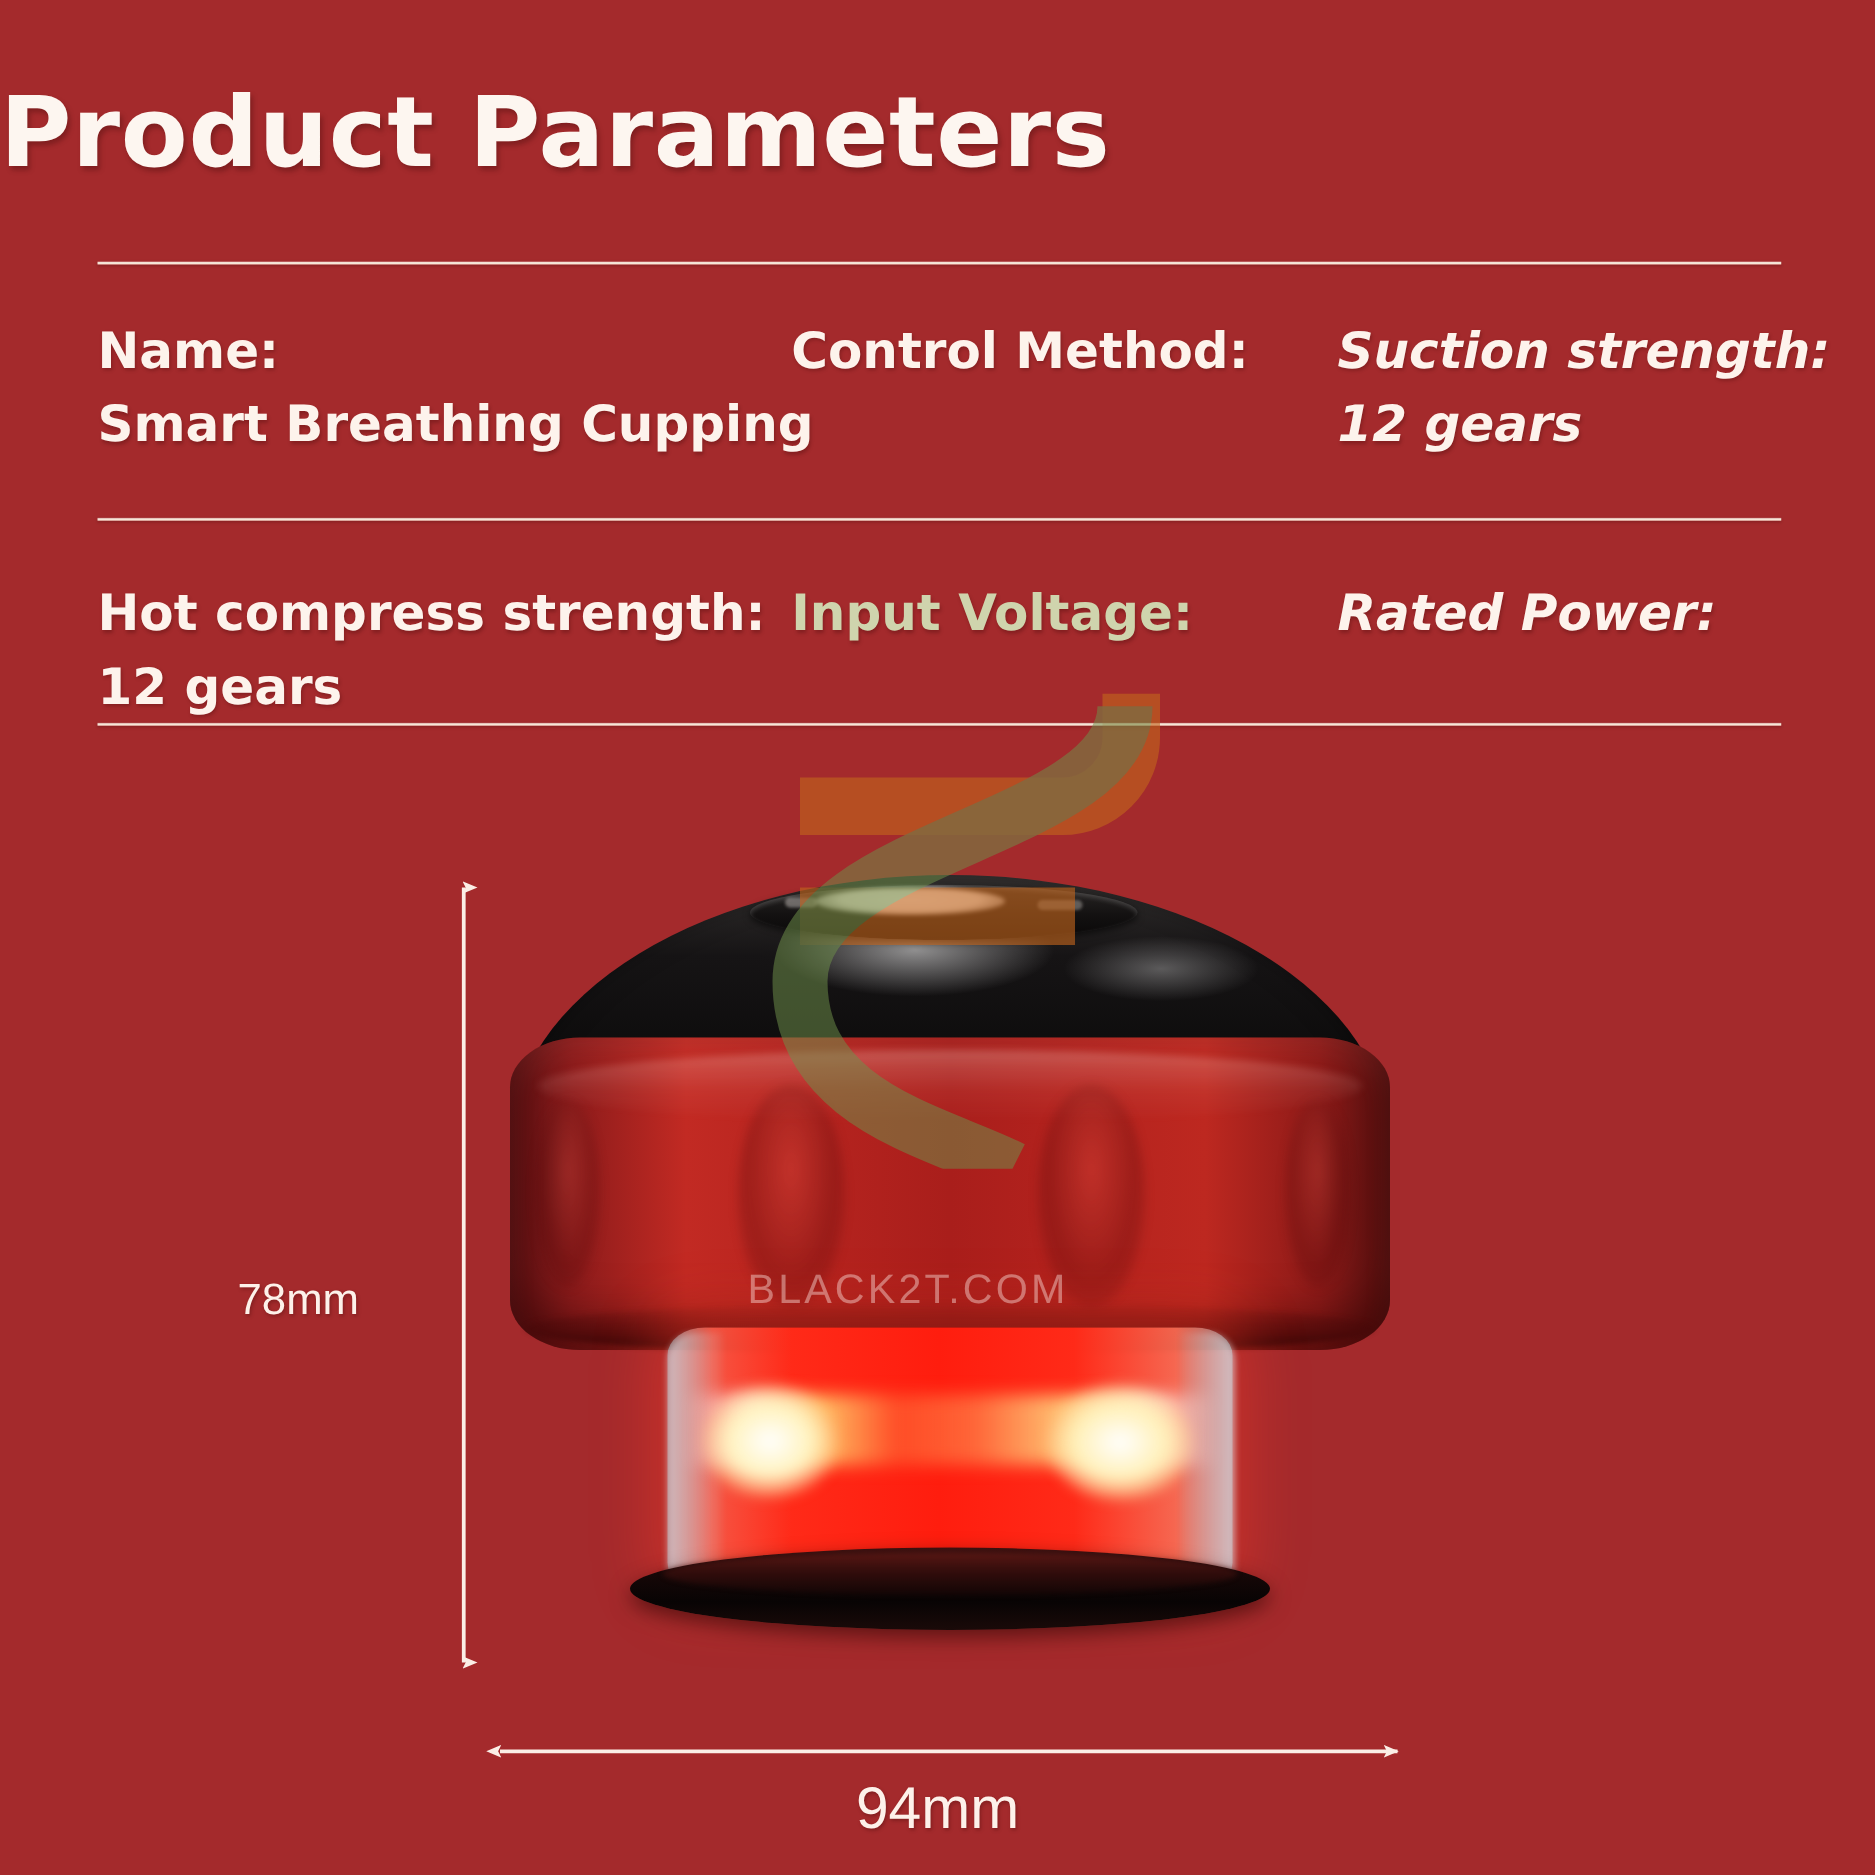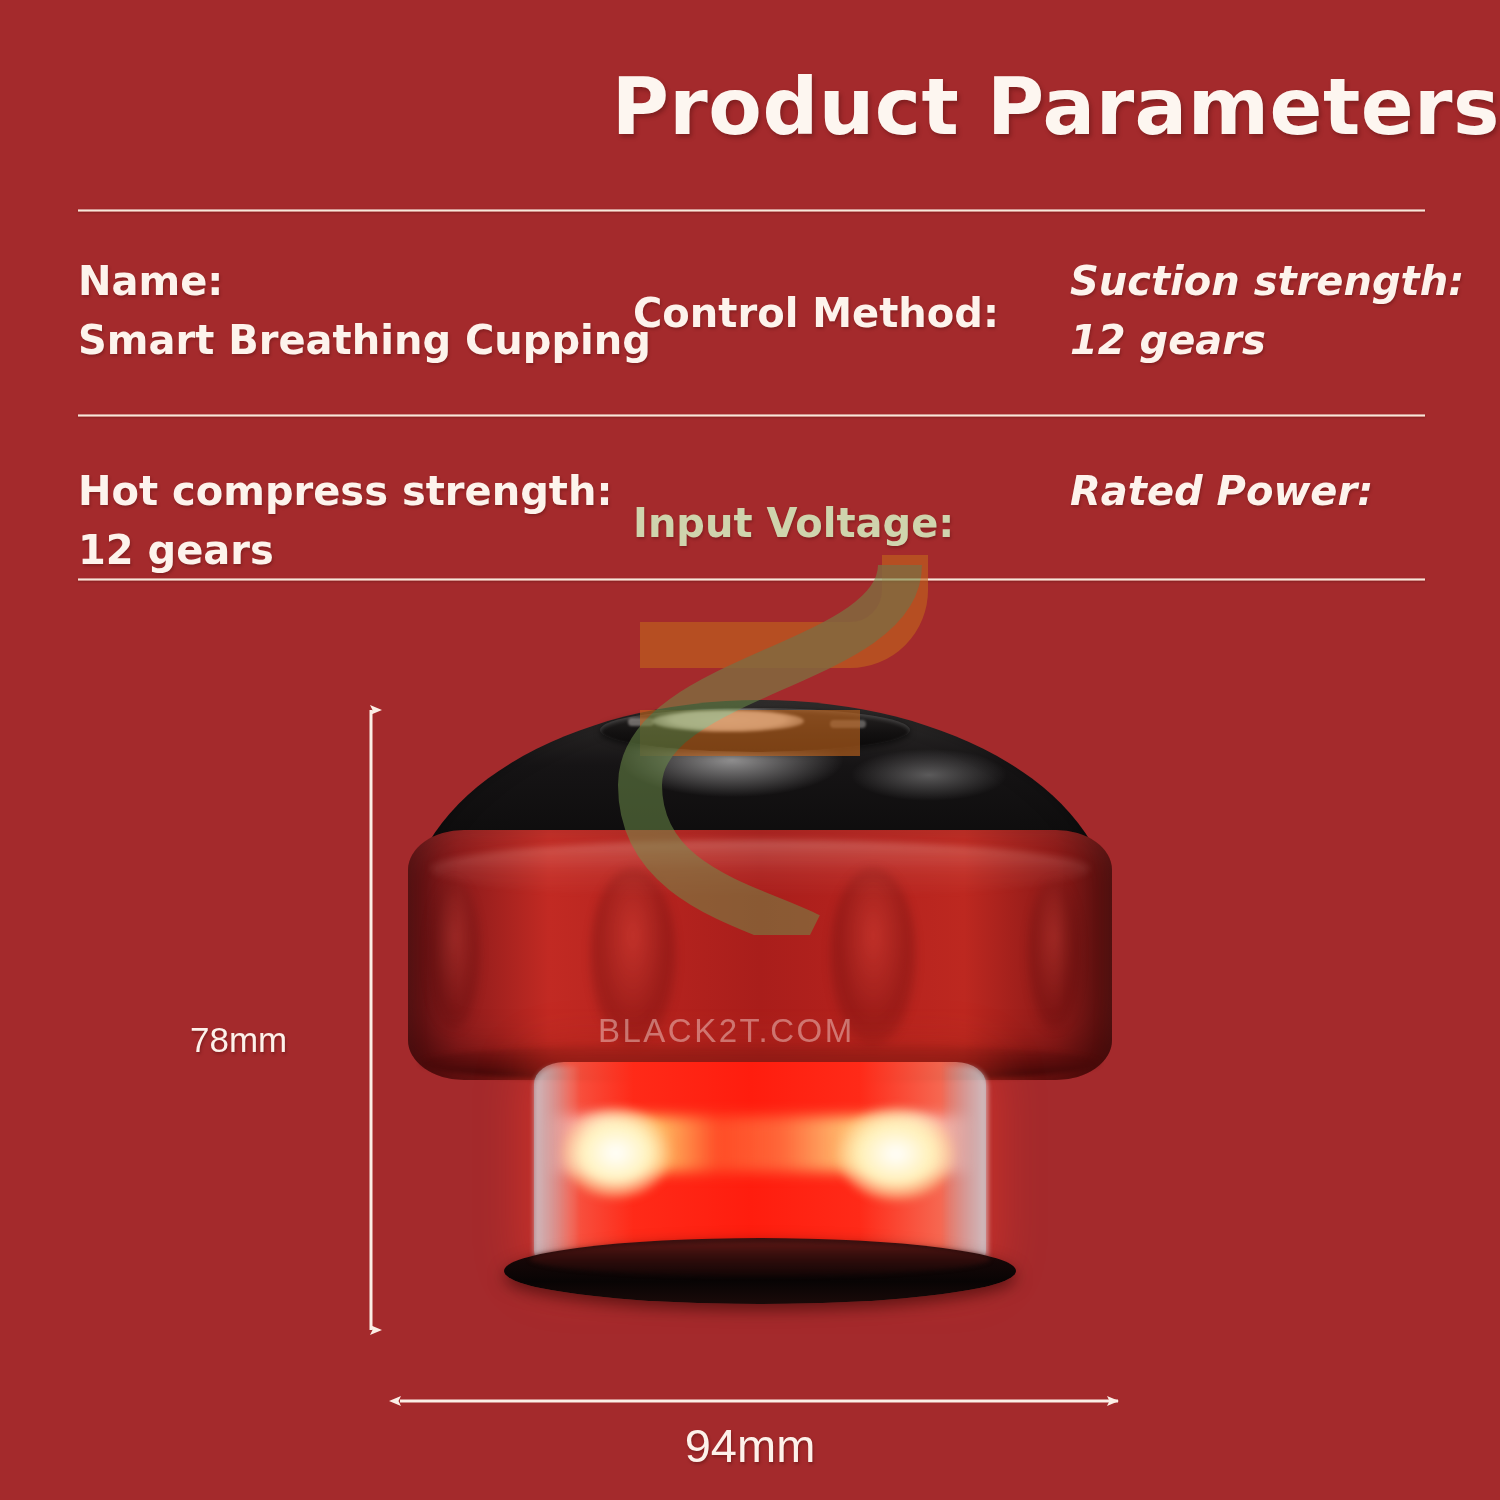--- a/index.html
+++ b/index.html
@@ -21,21 +21,21 @@
     background: #a42a2c;
     overflow: hidden;
   }
 
   
   #title {
     position: absolute;
     top: 62px;
     left: 0;
     width: 1500px;
-    text-align: right;
+    text-align: left;
     font-size: 78px;
     font-weight: 700;
     letter-spacing: 0.5px;
     color: #fdf6f0;
     font-family: "DejaVu Sans", sans-serif;
     text-shadow: 2px 3px 4px rgba(60,8,8,0.35);
   }
 
   
   .rule {
@@ -62,21 +62,21 @@
     display: flex;
   }
   #param-row-1 { top: 258px; }
   #param-row-2 { top: 468px; }
 
   .param-cell {
     box-sizing: border-box;
     padding-right: 16px;
   }
   .param-cell.c1 { width: 555px; }
-  .param-cell.c2 { width: 437px; margin-top: 32px; }
+  .param-cell.c2 { width: 437px; }
   .param-cell.c3 { width: 355px; font-style: italic; }
 
   .param-label {
     font-size: 40px;
     font-weight: 700;
     color: #fdf3ec;
     font-family: "DejaVu Sans", sans-serif;
     line-height: 1.18;
     white-space: nowrap;
     text-shadow: 1px 2px 3px rgba(60,8,8,0.3);

